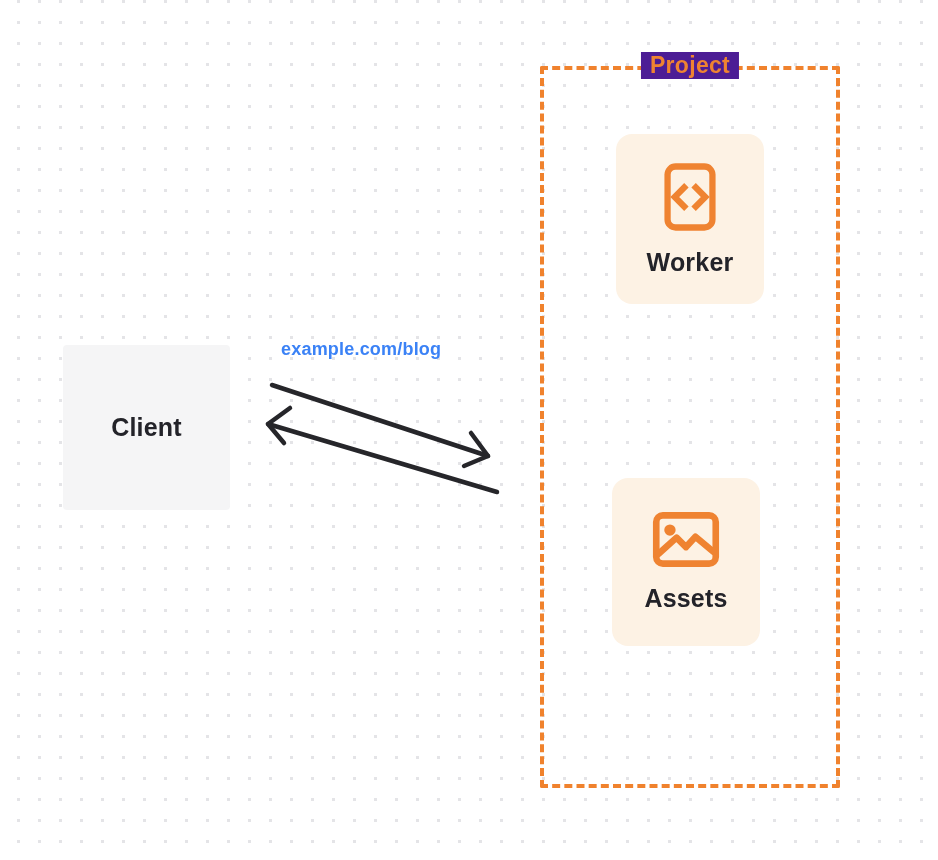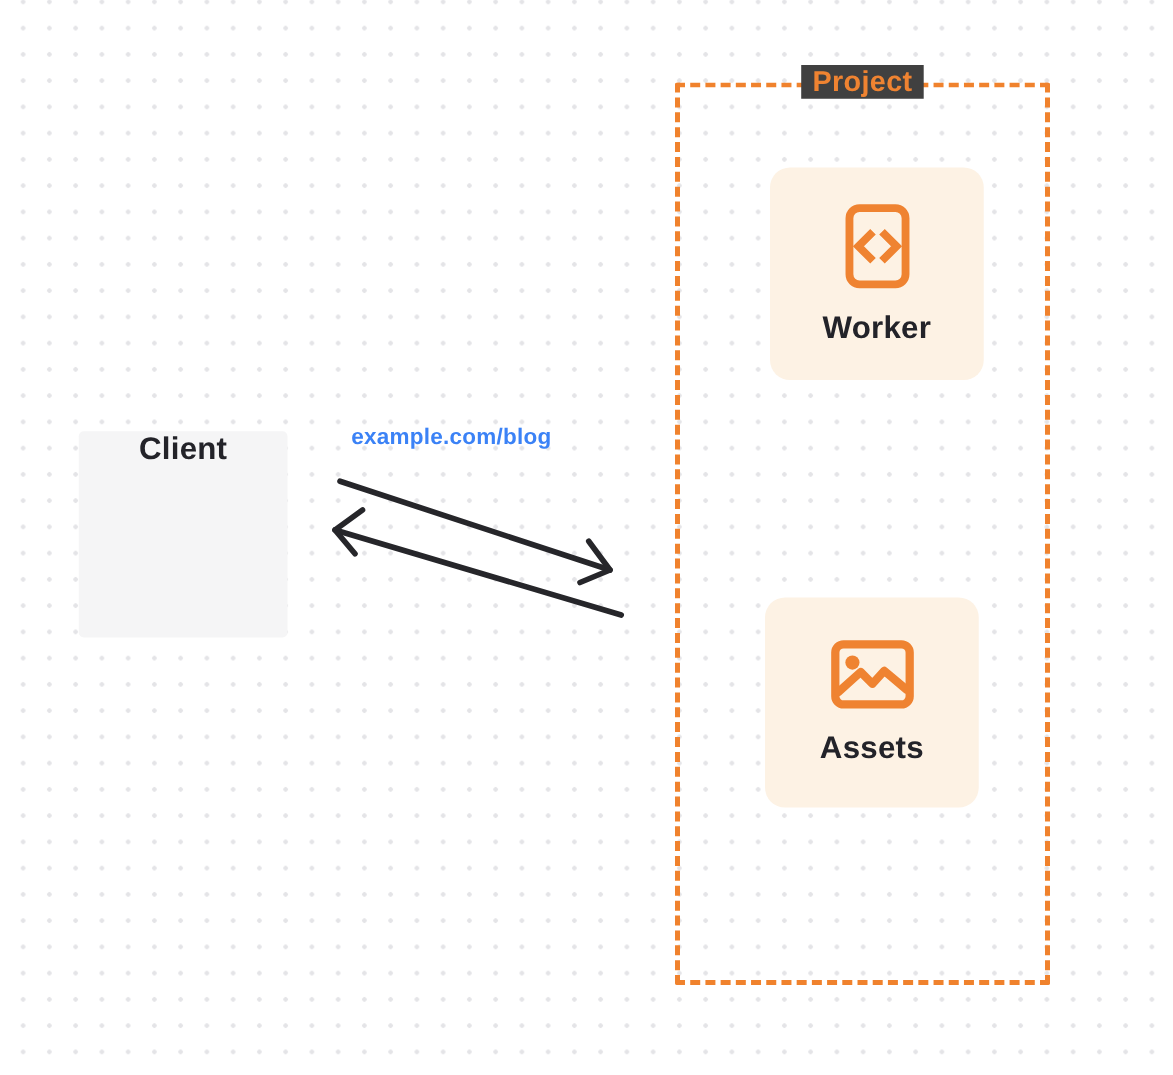--- a/index.html
+++ b/index.html
@@ -16,21 +16,21 @@
     background-size: 21px 21px;
     background-position: 8px 12px;
   }
 
   
   .client-box {
     position: absolute; left: 63px; top: 345px;
     width: 167px; height: 165px;
     background: #f5f5f6;
     border-radius: 4px;
-    display: flex; align-items: flex-start; justify-content: center;
+    display: flex; align-items: center; justify-content: center;
   }
   .client-box .label {
     font-size: 25px; font-weight: 700; color: #232329; letter-spacing: .2px;
   }
 
   
   .request-url {
     position: absolute; left: 281px; top: 339px;
     font-size: 18px; font-weight: 700; color: #3b82f6; letter-spacing: .2px;
   }
@@ -44,31 +44,31 @@
   
   .project-box {
     position: absolute; left: 540px; top: 66px;
     width: 300px; height: 722px;
     border: 4px dashed #f0822d;
     border-radius: 2px;
   }
   .project-label {
     position: absolute; top: -18px; left: 50%;
     transform: translateX(-50%);
-    background: #404040;
+    background: #4c1d95;
     padding: 0 9px;
     font-size: 23px; font-weight: 700; color: #ef8331;
     letter-spacing: .3px;
     white-space: nowrap;
   }
 
   
   .card {
     position: absolute;
-    width: 171px;
+    width: 148px;
     background: #fdf2e4;
     border-radius: 16px;
     display: flex; flex-direction: column;
     align-items: center; justify-content: center;
     gap: 16px;
   }
   .card.worker { left: 72px; top: 64px; height: 170px; }
   .card.assets { left: 68px; top: 408px; height: 168px; }
   .card .card-label {
     font-size: 25px; font-weight: 700; color: #232329; letter-spacing: .2px;

